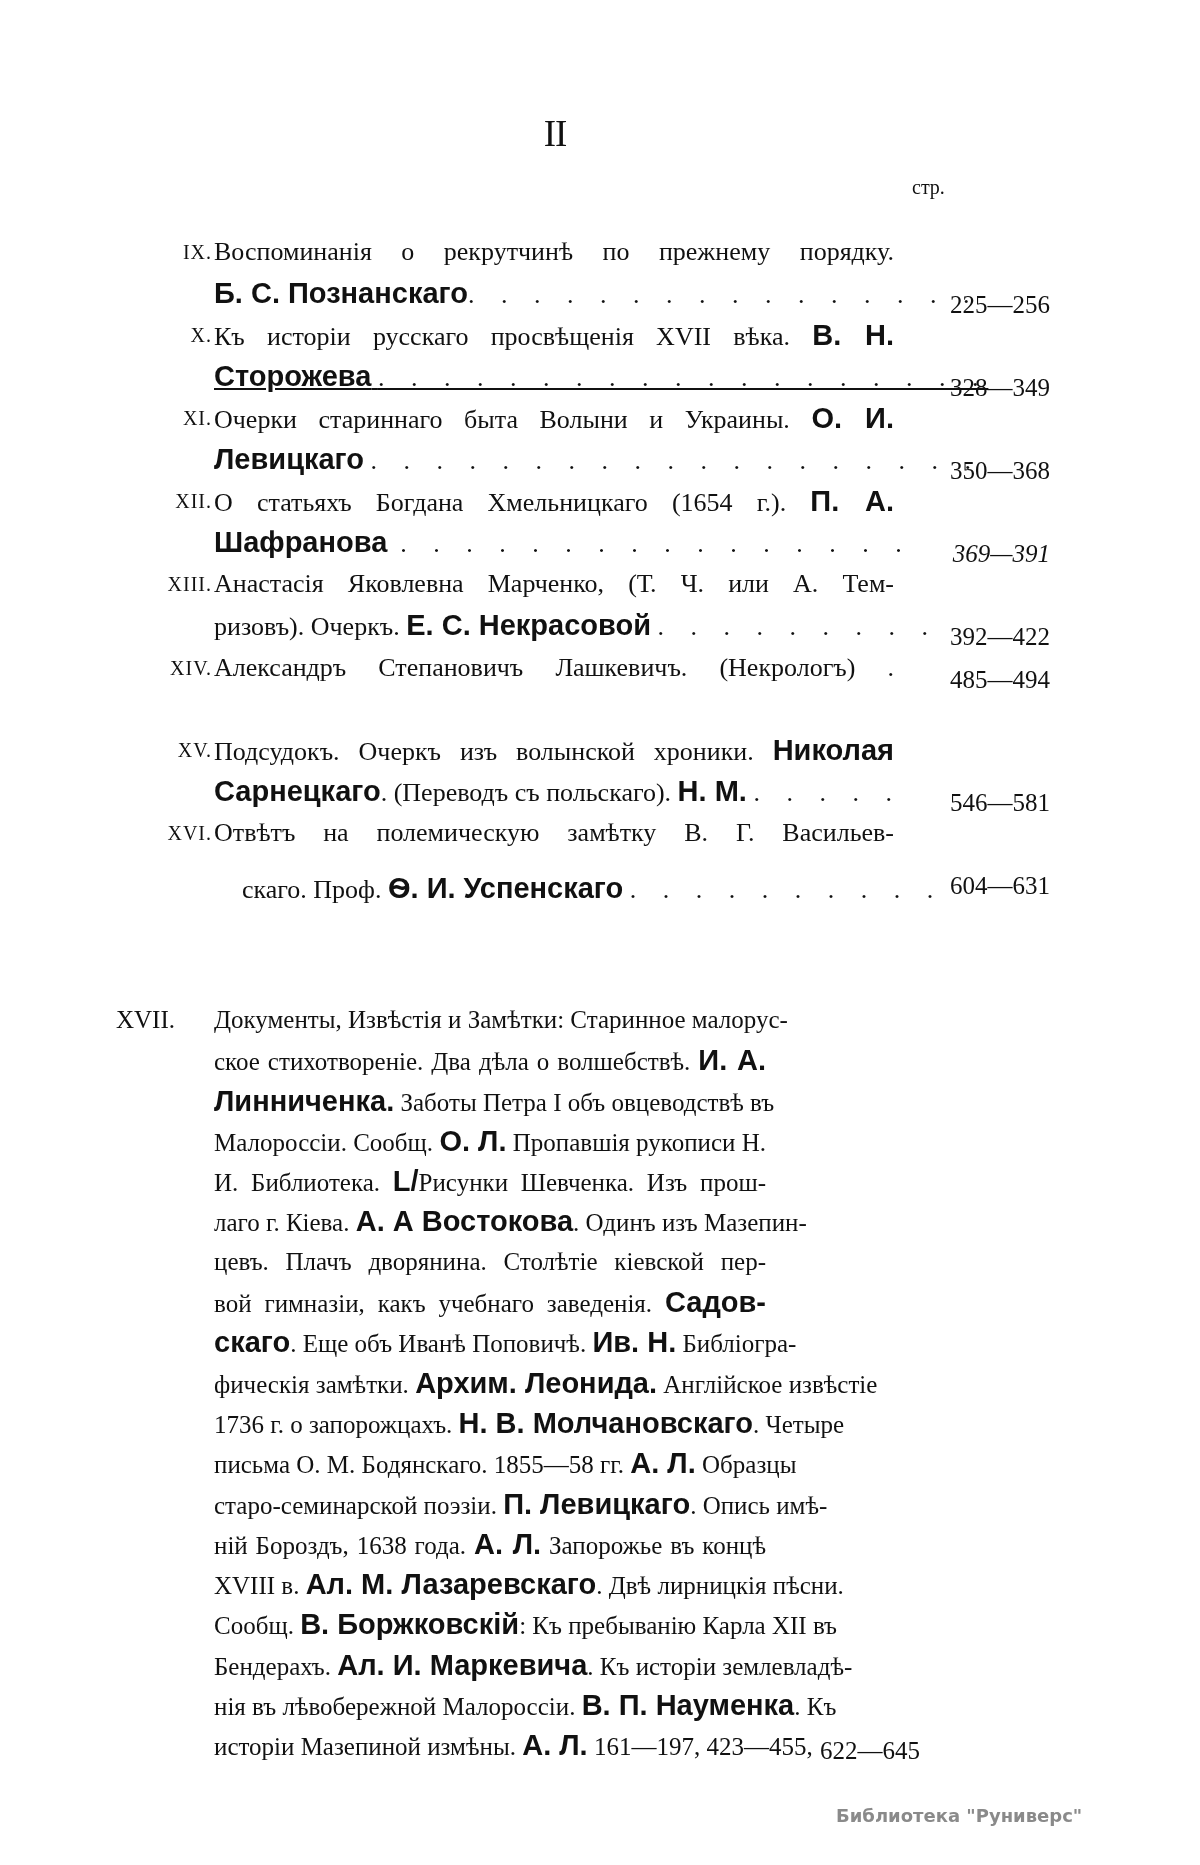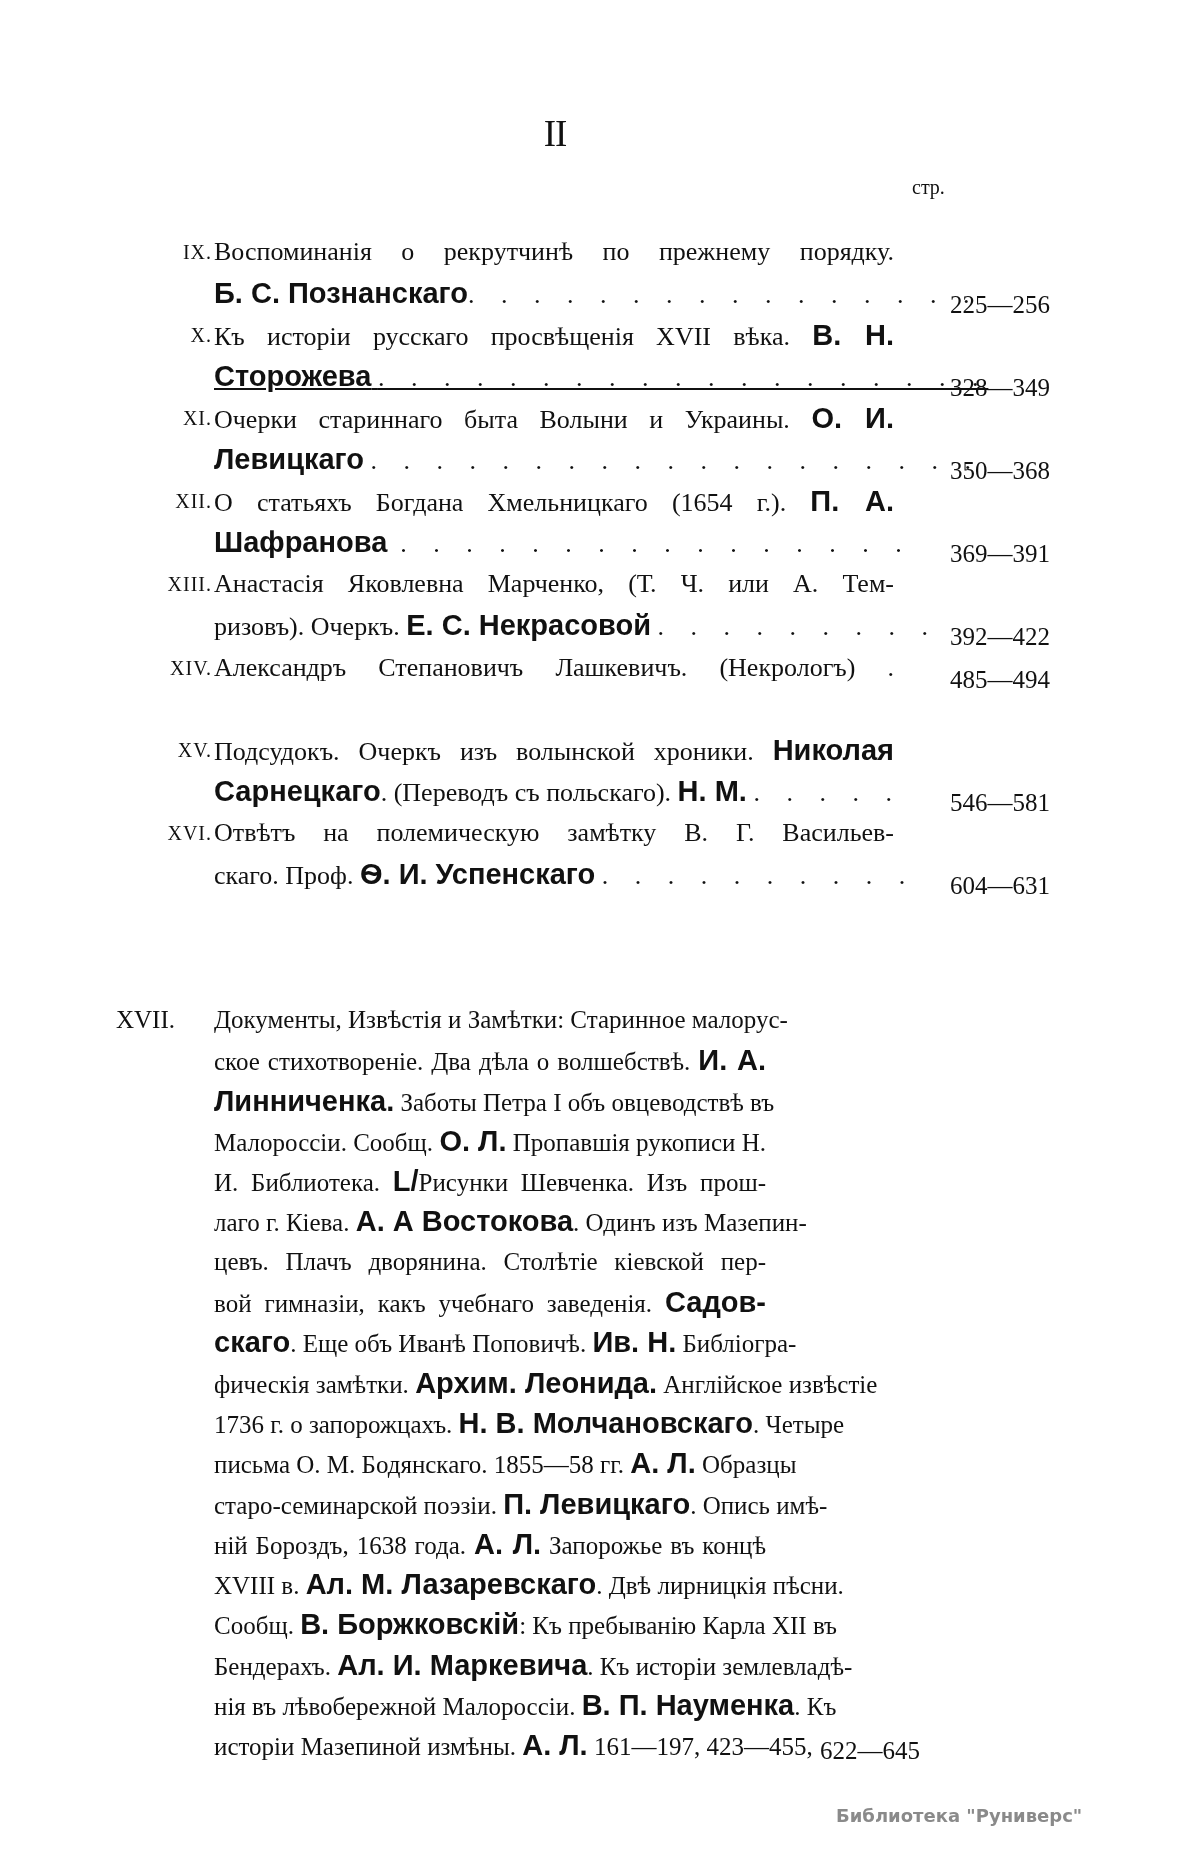--- a/index.html
+++ b/index.html
@@ -82,21 +82,21 @@
     </span>
     <span class="pages" style="top:41px;">350—368</span>
   </div>
 
   <div class="entry" style="top:481px;">
     <span class="num">XII.</span>
     <span class="line"><span>О статьяхъ Богдана Хмельницкаго (1654 г.).</span> <span class="bold">П. А.</span></span>
     <span class="line last" style="top:41px;">
       <span class="bold">Шафранова</span>&nbsp;&nbsp;<span class="dots">. . . . . . . . . . .   . .   . . .</span>
     </span>
-    <span class="pages" style="top:41px;">369—391</span>
+    <span class="pages" style="top:41px;font-style:italic;">369—391</span>
   </div>
 
   <div class="entry" style="top:564px;">
     <span class="num">XIII.</span>
     <span class="line">Анастасія Яковлевна Марченко, (Т. Ч. или А. Тем-</span>
     <span class="line last" style="top:41px;">
       <span>ризовъ). Очеркъ.</span> <span class="bold">Е. С. Некрасовой</span> <span class="dots">. . . . . . . . .</span>
     </span>
     <span class="pages" style="top:41px;">392—422</span>
   </div>
@@ -112,21 +112,21 @@
     <span class="line"><span>Подсудокъ. Очеркъ изъ волынской хроники.</span> <span class="bold">Николая</span></span>
     <span class="line last" style="top:41px;">
       <span class="bold">Сарнецкаго</span><span>. (Переводъ съ польскаго).</span> <span class="bold">Н. М.</span> <span class="dots">. . . . .</span>
     </span>
     <span class="pages" style="top:41px;">546—581</span>
   </div>
 
   <div class="entry" style="top:813px;">
     <span class="num">XVI.</span>
     <span class="line">Отвѣтъ на полемическую замѣтку В. Г. Васильев-</span>
-    <span class="line last" style="top:41px;">
+    <span class="line last" style="top:55px;margin-left:28px;">
       <span>скаго. Проф.</span> <span class="bold">Ѳ. И. Успенскаго</span> <span class="dots">. . . . .   . . . . .</span>
     </span>
     <span class="pages" style="top:41px;">604—631</span>
   </div>
 
   <div class="para-num" style="top:1000px;">XVII.</div>
   <div class="para" id="xvii" style="top:1000px;">
       <span class="pl"><span>Документы, Извѣстія и Замѣтки: Старинное малорус-</span></span>
       <span class="pl"><span>ское стихотвореніе. Два дѣла о волшебствѣ. </span><span class="bold">И. А.</span></span>
       <span class="pl"><span class="bold">Линниченка.</span><span> Заботы Петра I объ овцеводствѣ въ</span></span>

